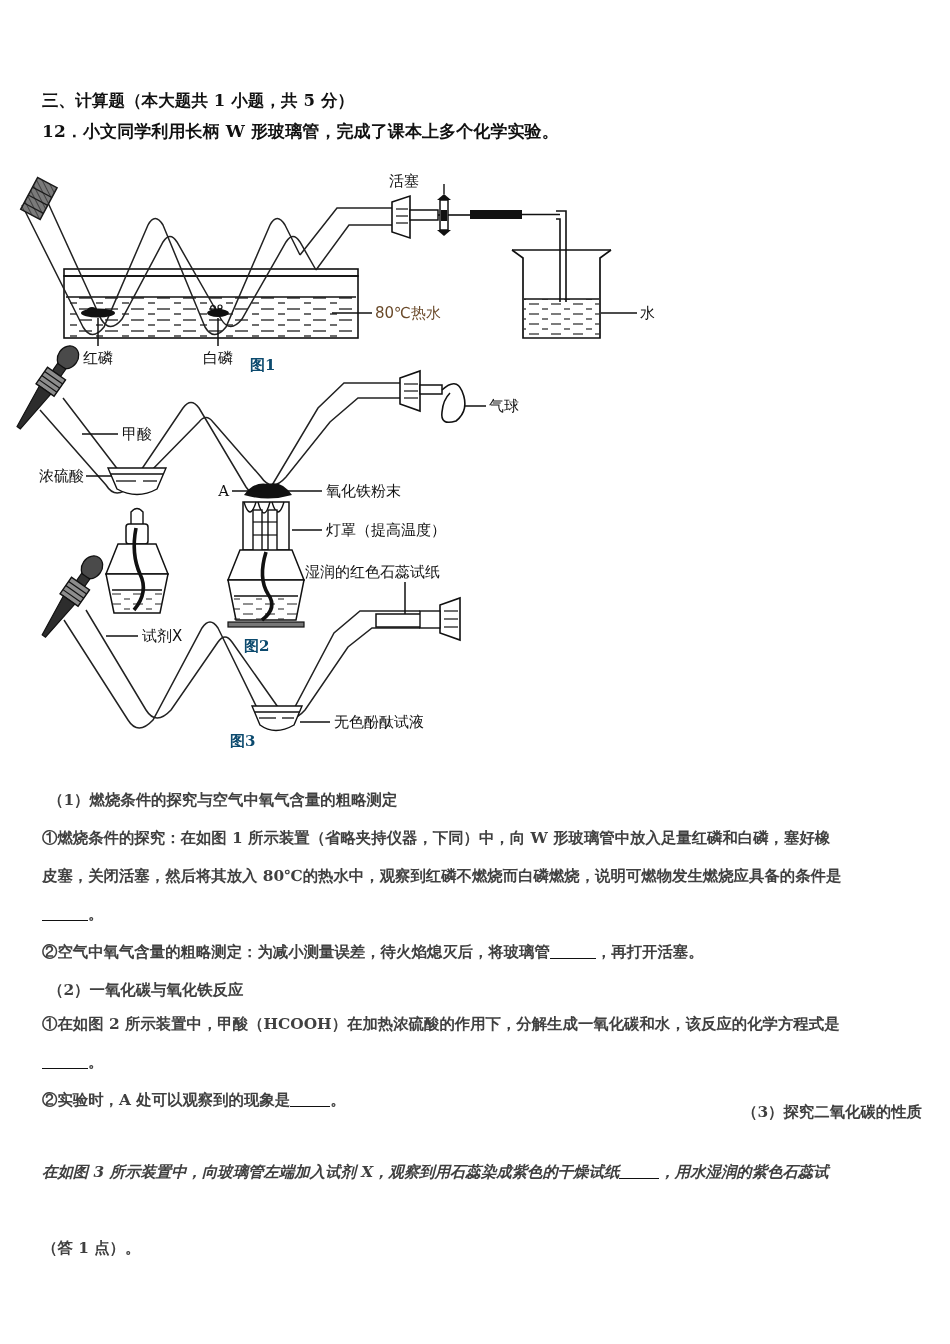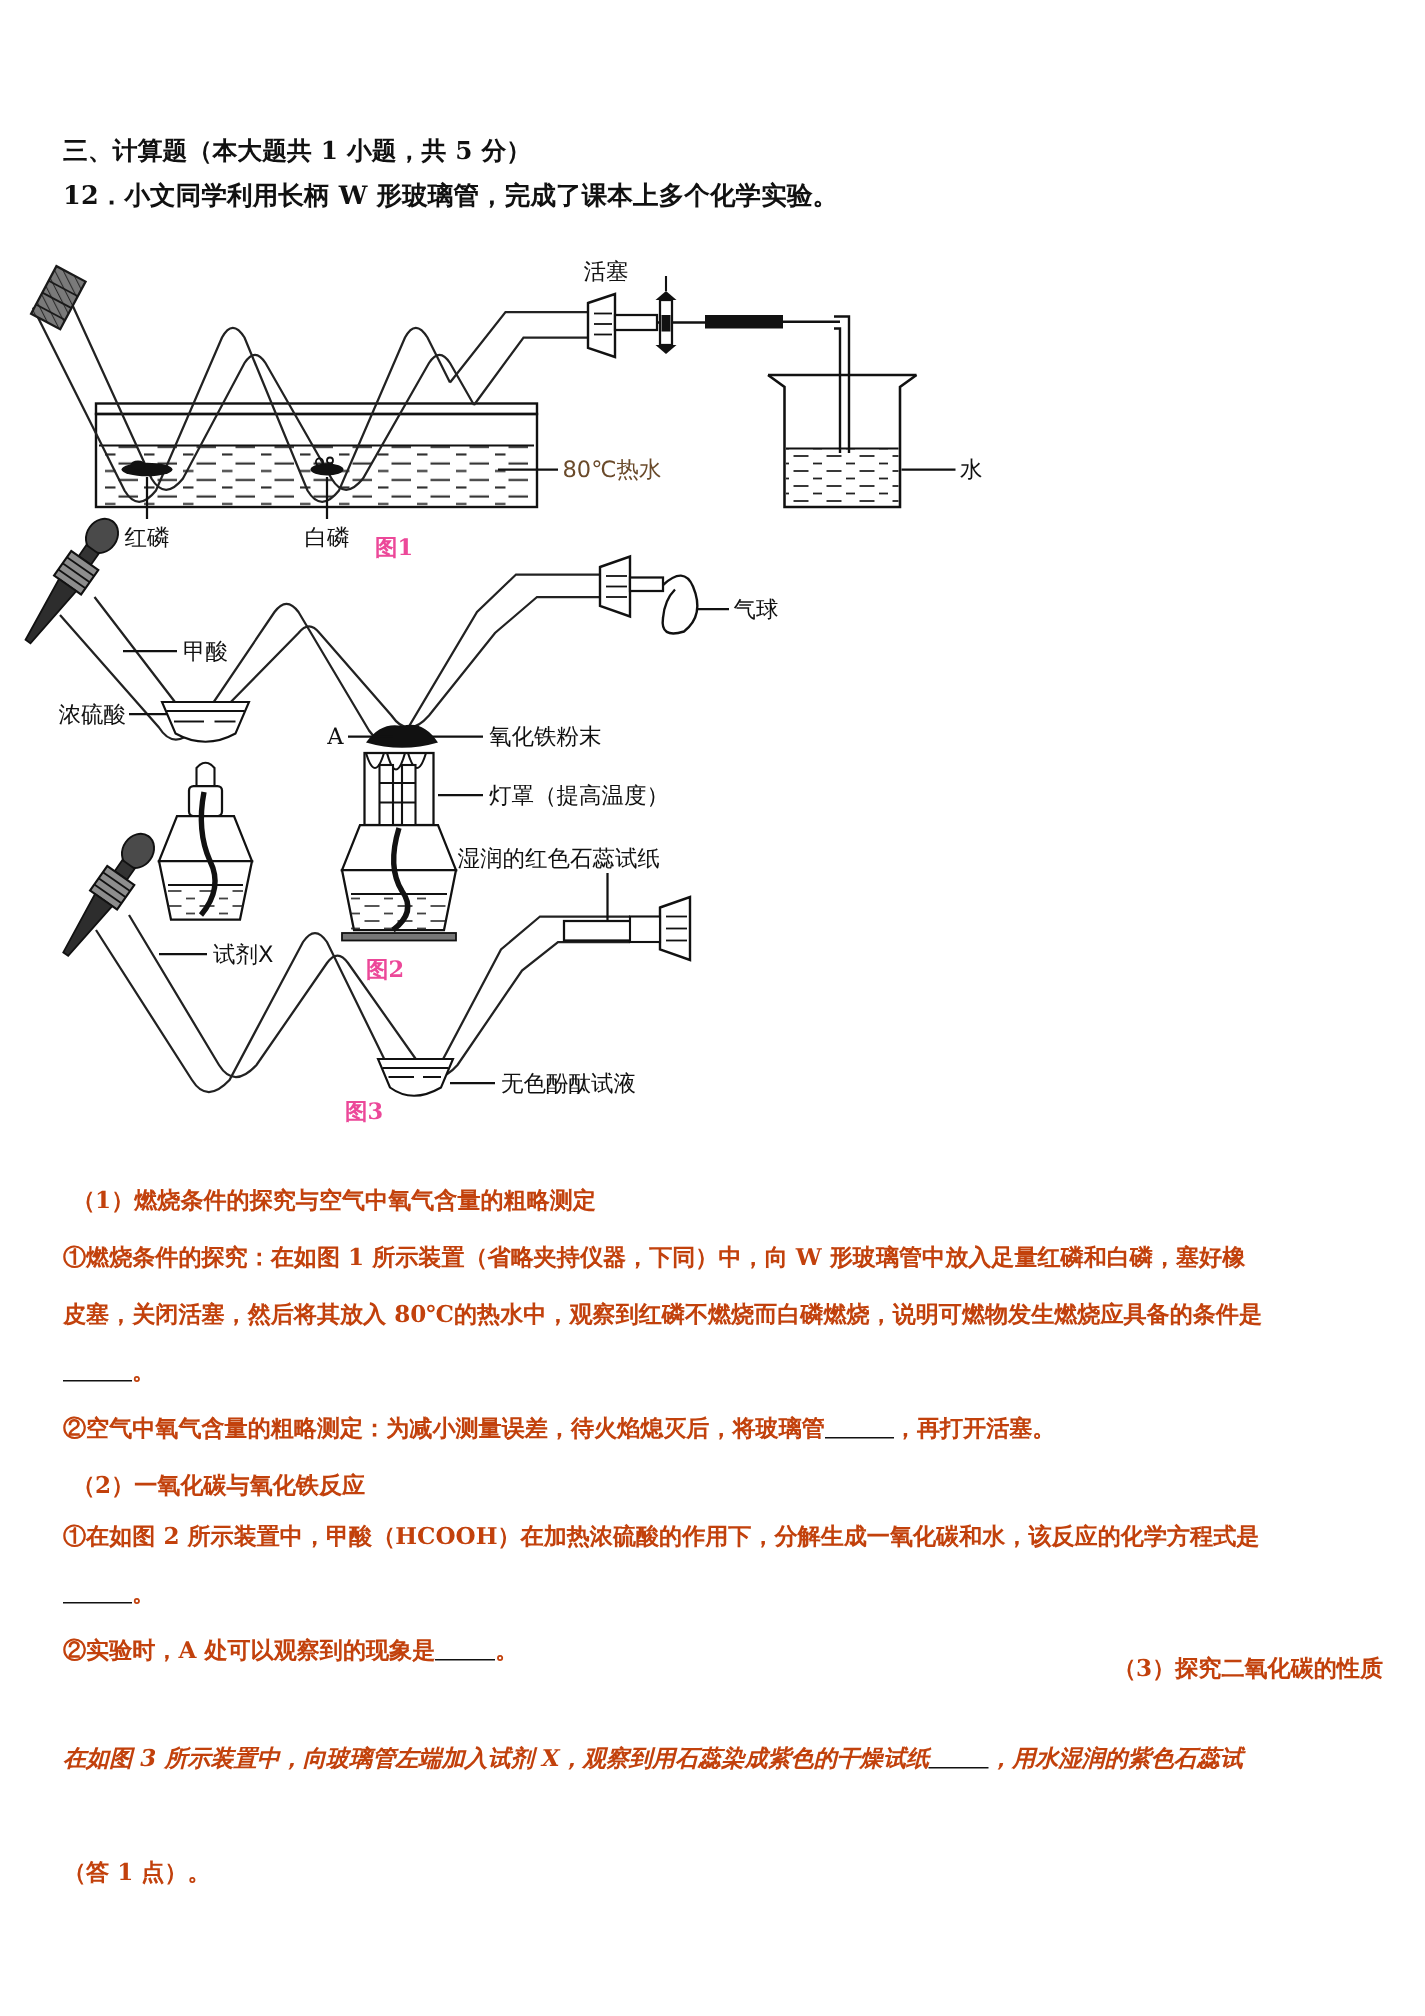--- a/index.html
+++ b/index.html
@@ -45,21 +45,21 @@
   }
 
   .body-line {
     position: absolute;
     left: 42px;
     width: 874px;
     font-size: 15.4px;
     line-height: 21px;
     font-weight: bold;
     font-family: "DejaVu Serif", "Liberation Serif", serif;
-    color: #c2410c;
+    color: #404040;
     white-space: nowrap;
   }
   .body-line.indent { left: 48px; }
 
   .blank {
     display: inline-block;
     border-bottom: 1.6px solid #111;
     min-width: 46px;
     height: 14px;
     vertical-align: -2px;
@@ -73,21 +73,21 @@
     width: 950px;
     height: 630px;
   }
   #figure-area svg { display: block; }
 
   .fig-caption {
     position: absolute;
     font-family: "DejaVu Serif", "Liberation Serif", serif;
     font-size: 15px;
     font-weight: bold;
-    color: #ec4899;
+    color: #0c4a6e;
     padding-left: 22px;
   }
 
   .sketch-label {
     font-family: "DejaVu Sans", "Liberation Sans", sans-serif;
     font-size: 15px;
     fill: #111;
   }
   .sketch-label-serif {
     font-family: "DejaVu Serif", "Liberation Serif", serif;

